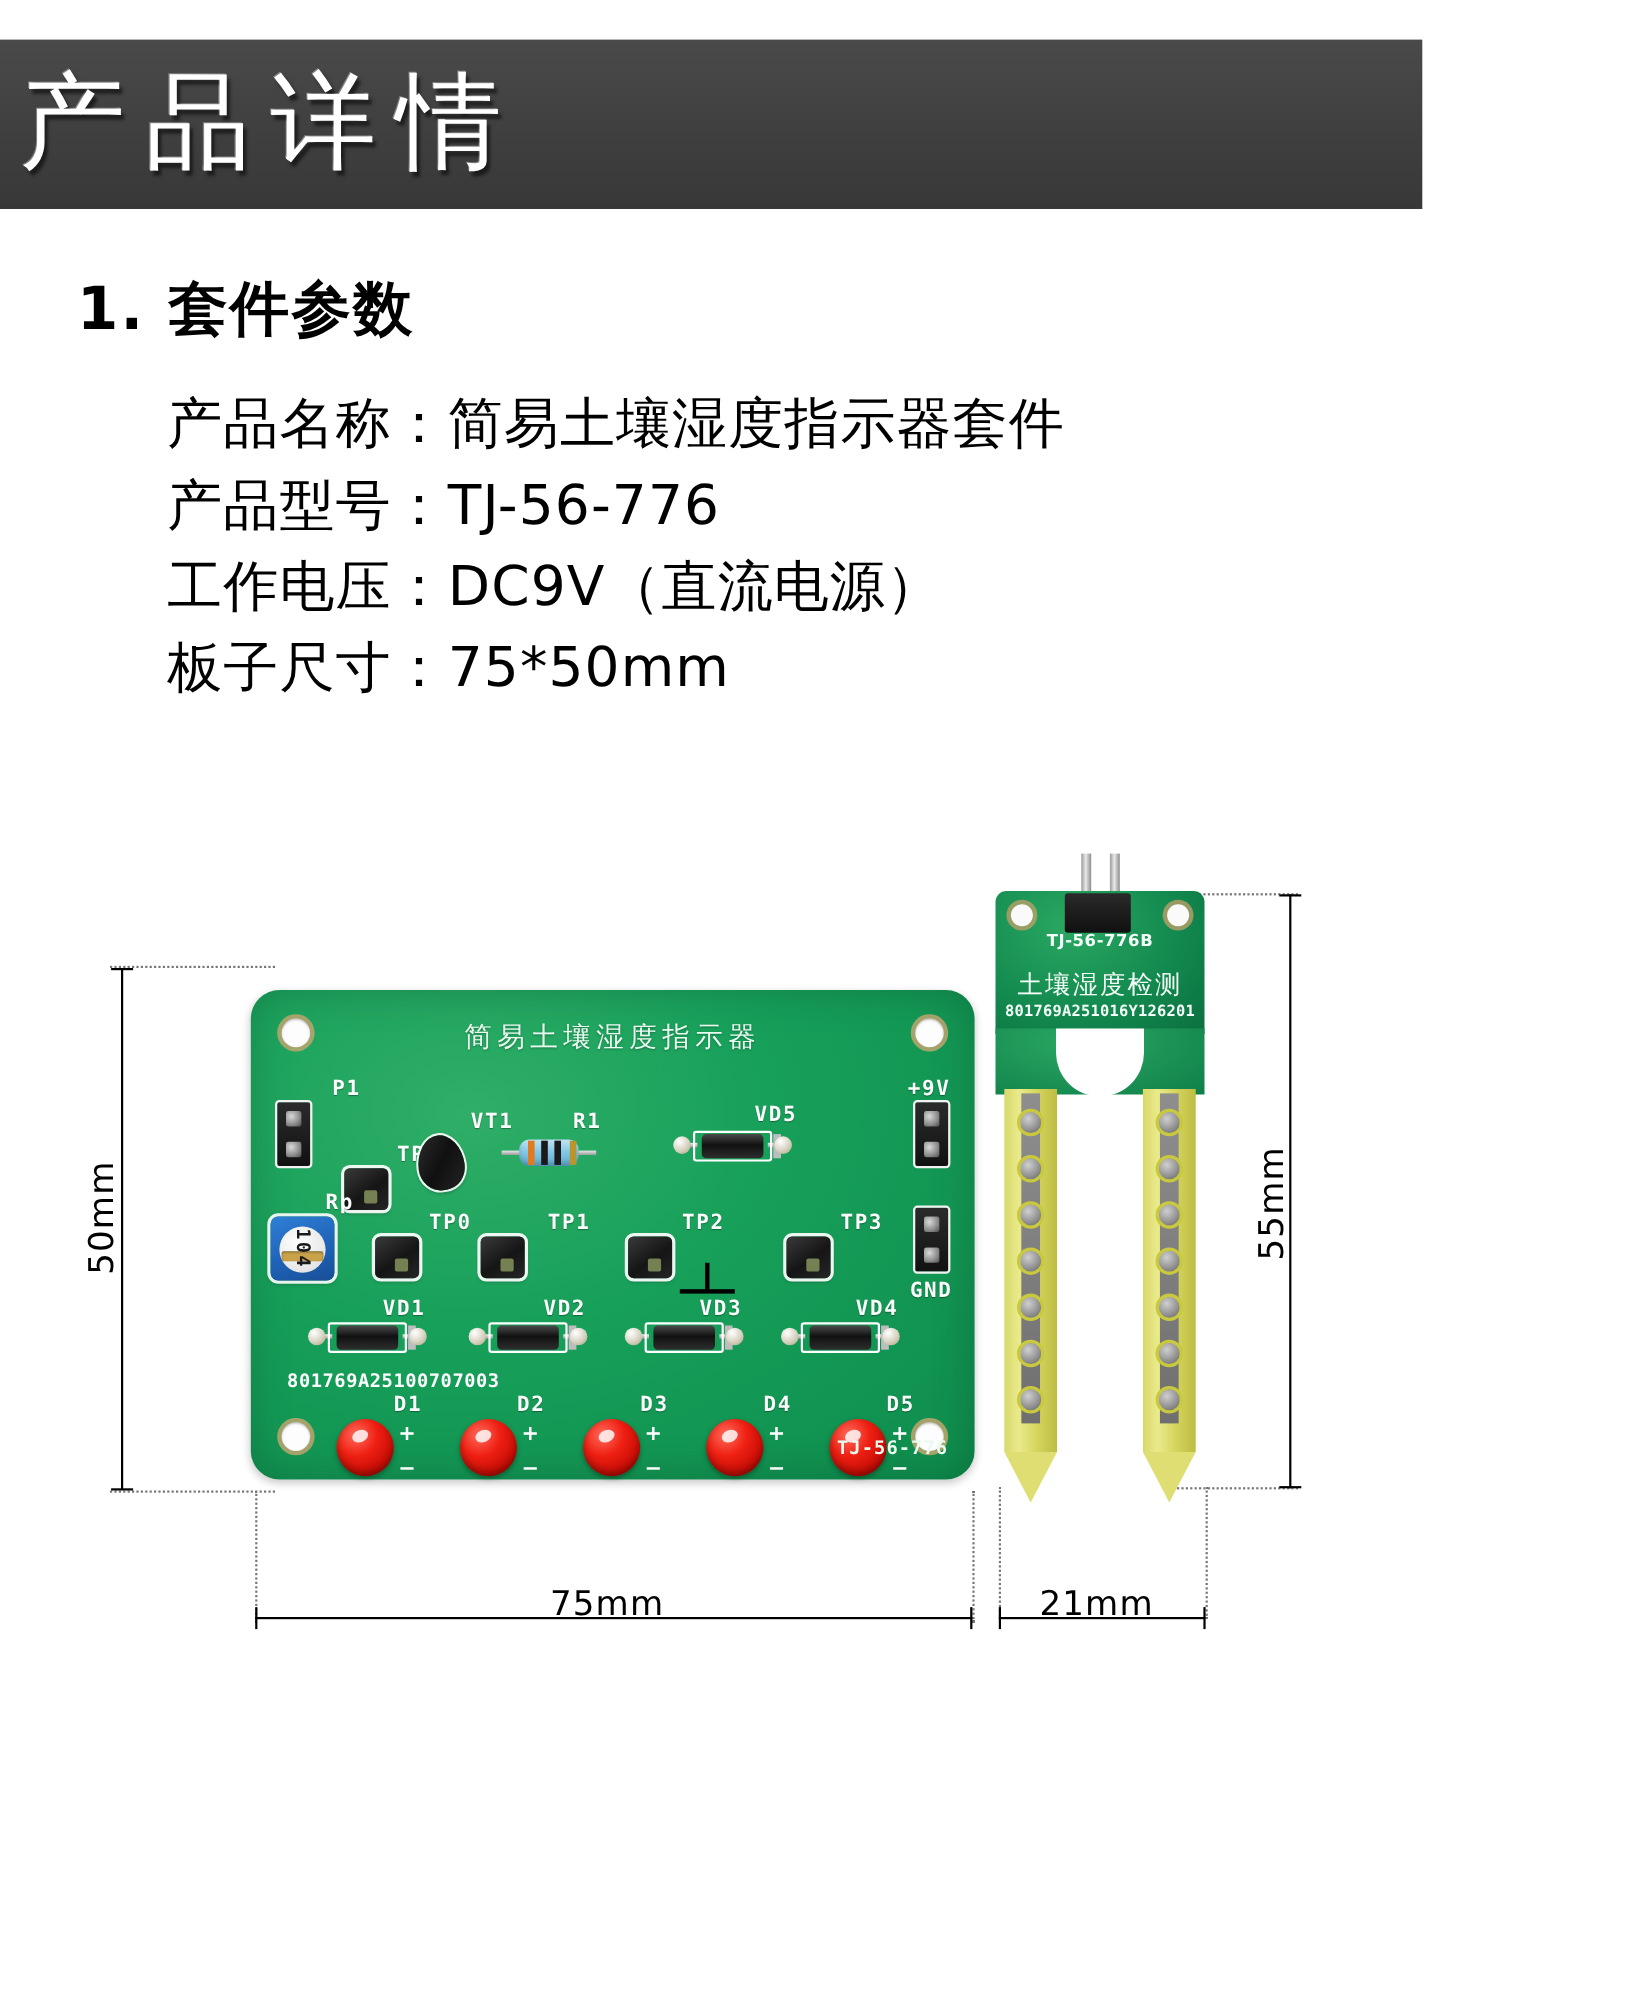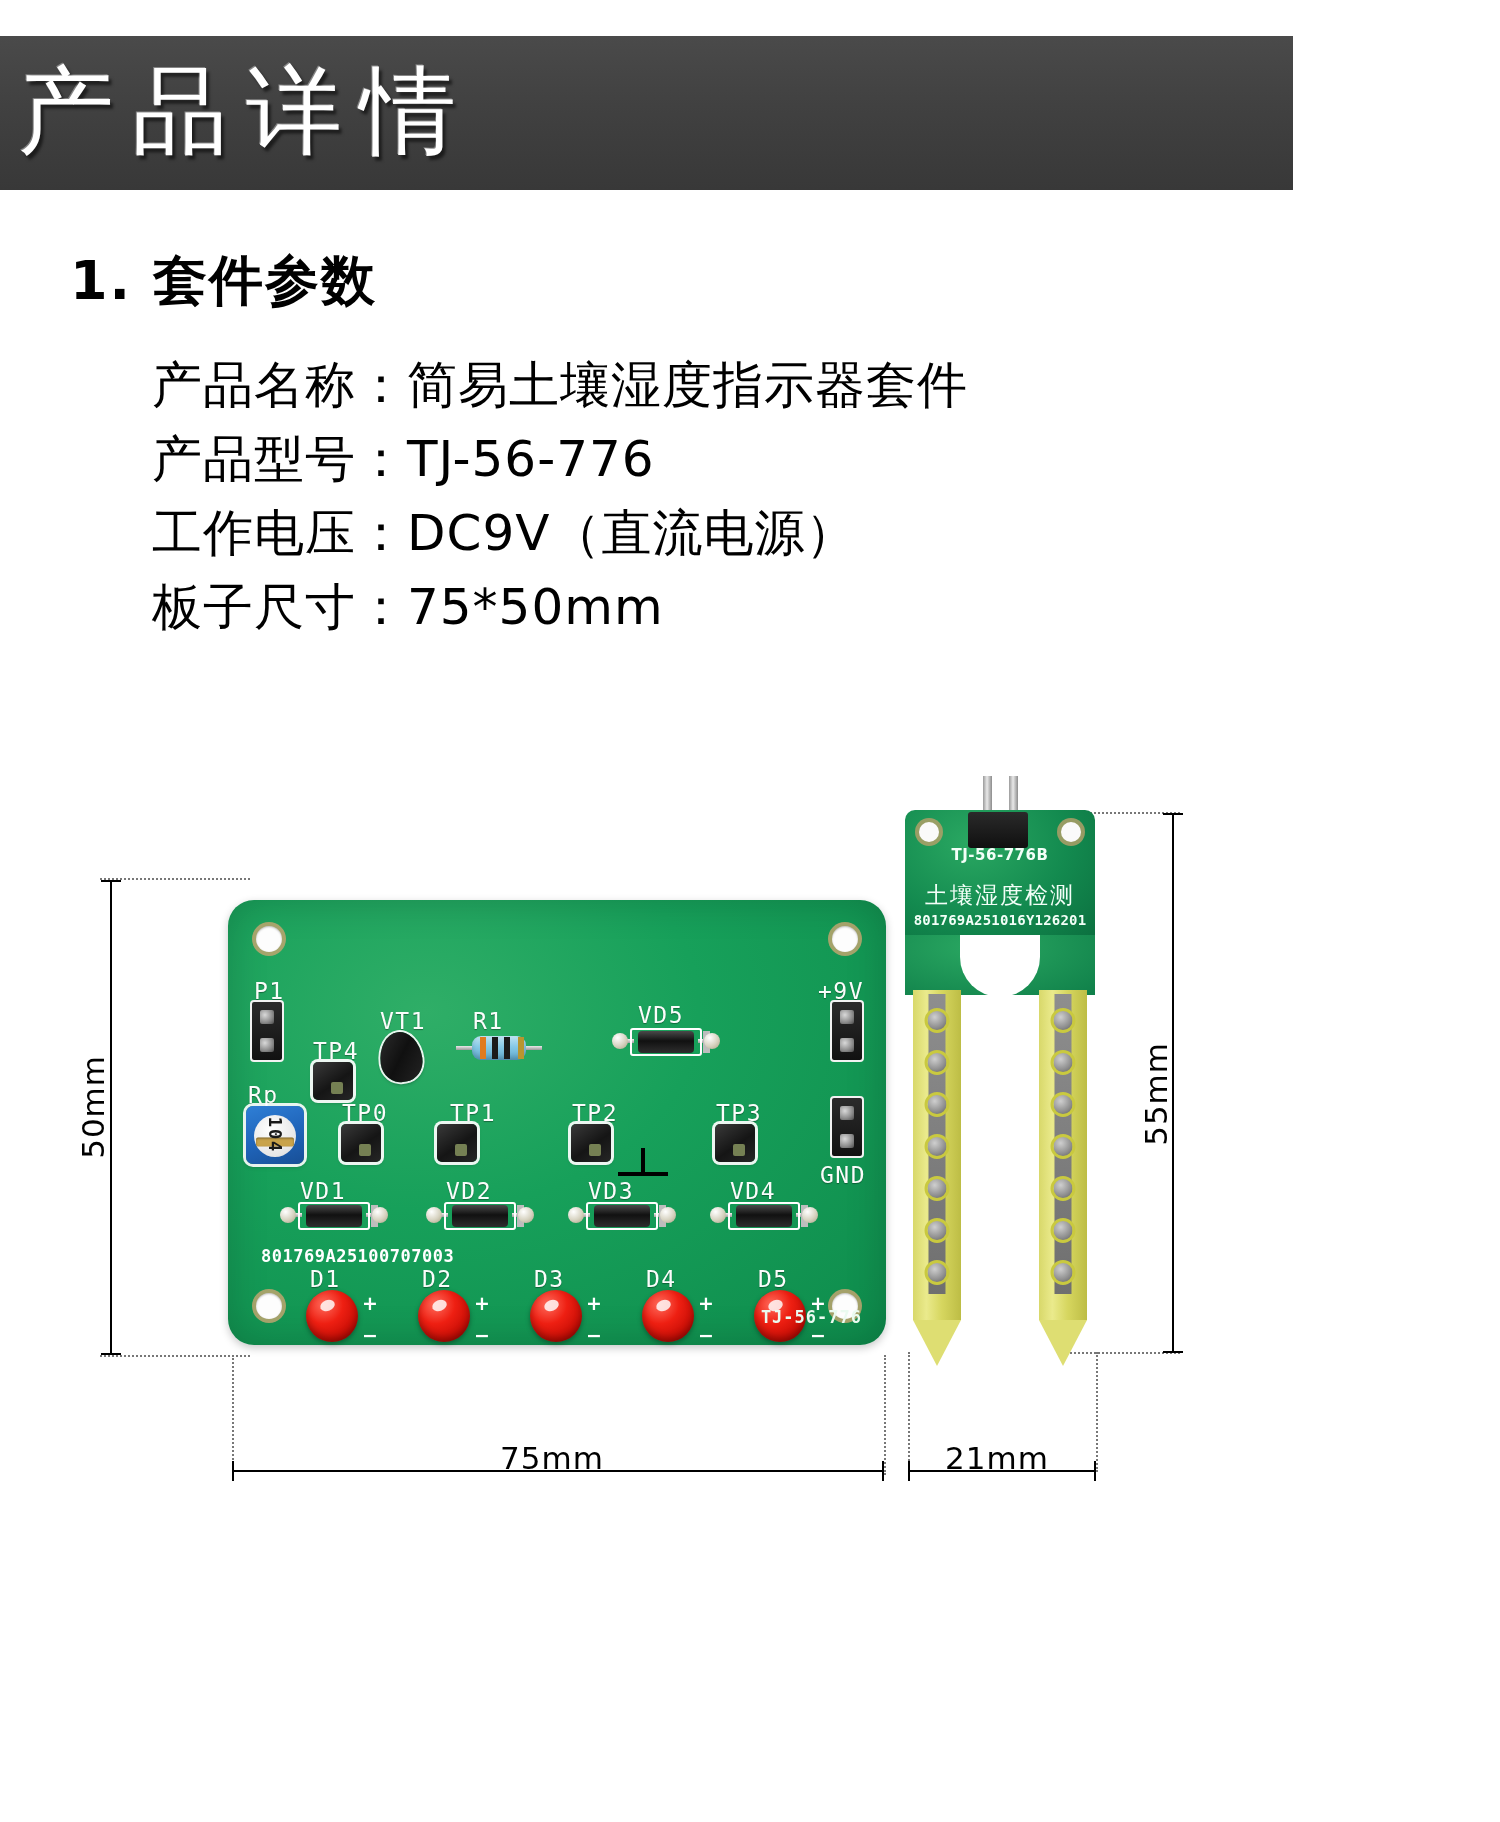--- a/index.html
+++ b/index.html
@@ -63,23 +63,23 @@
     position: absolute; width: 26px; height: 26px; border-radius: 50%;
     background: #fdfdfd; box-shadow: 0 0 0 4px rgba(190,165,110,0.85), inset 0 1px 2px rgba(0,0,0,.25);
   }
   .pcb-title {
     position: absolute; left: 0; right: 0; top: 26px; text-align: center;
     color: #eafaf0; font-size: 25px; letter-spacing: 5px;
     font-family: "DejaVu Sans", sans-serif;
     text-shadow: 0 1px 2px rgba(0,0,0,.3);
   }
   .silk {
-    position: absolute; color: #fafdfb; font-size: 23px; font-weight: normal;
+    position: absolute; color: #fafdfb; font-size: 19px; font-weight: bold;
     font-family: "DejaVu Sans Mono", monospace; letter-spacing: 1.5px;
-    text-shadow: 0 1px 1px rgba(0,0,0,.35); white-space: nowrap;
+    text-shadow: 0 1px 1px rgba(0,0,0,.35); white-space: nowrap; margin-left: 48px;
   }
   .silk-serial {
     position: absolute; color: #ffffff; font-size: 17px; font-weight: bold;
     font-family: "DejaVu Sans Mono", monospace; letter-spacing: 0.5px; white-space: nowrap; margin-left: 21px;
   }
   .silk-model {
     position: absolute; color: #eafaf0; font-size: 17px; font-weight: bold;
     font-family: "DejaVu Sans Mono", monospace; letter-spacing: 1px; white-space: nowrap;
   }
 
@@ -292,20 +292,21 @@
   <div class="dim-line" style="left:1094px; top:721px; width:2px; height:20px;"></div>
   <div class="dim-label" style="left:945px; top:700px;">21mm</div>
 
   <div class="pcb">
 
     <div class="mount-hole" style="left:28px; top:26px;"></div>
     <div class="mount-hole" style="right:28px; top:26px;"></div>
     <div class="mount-hole" style="left:28px; bottom:26px;"></div>
     <div class="mount-hole" style="right:28px; bottom:26px;"></div>
 
+    <div class="pcb-title">简易土壤湿度指示器</div>
 
     <div class="silk" style="left:26px; top:78px;">P1</div>
     <div class="header2" style="left:22px; top:100px;"></div>
 
     <div class="silk" style="left:85px; top:138px;">TP4</div>
     <div class="tact" style="left:85px; top:162px;"></div>
 
     <div class="silk" style="left:152px; top:108px;">VT1</div>
     <div class="transistor" style="left:152px; top:132px;"></div>
 

